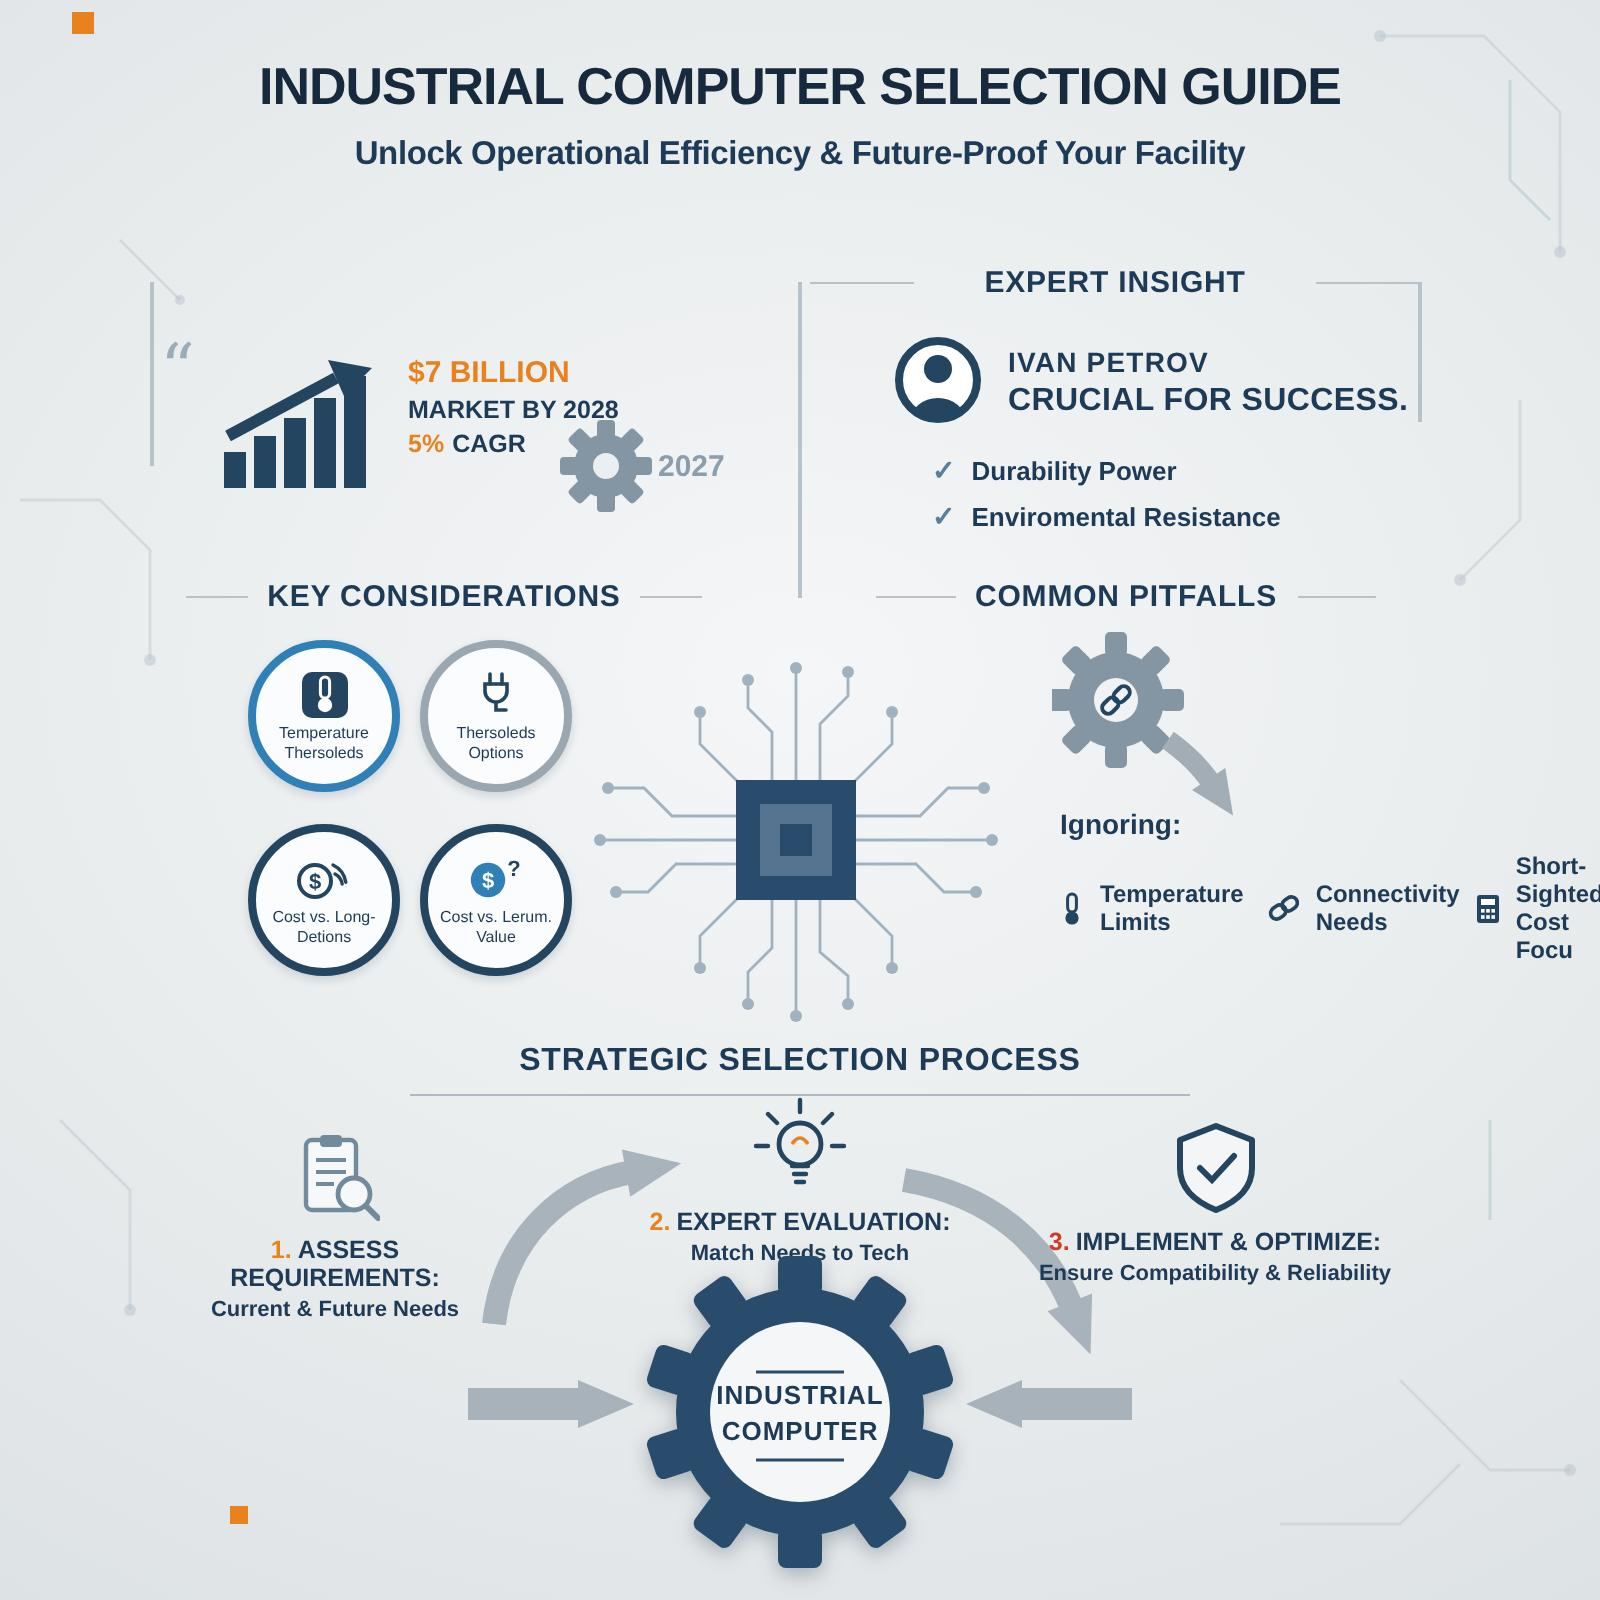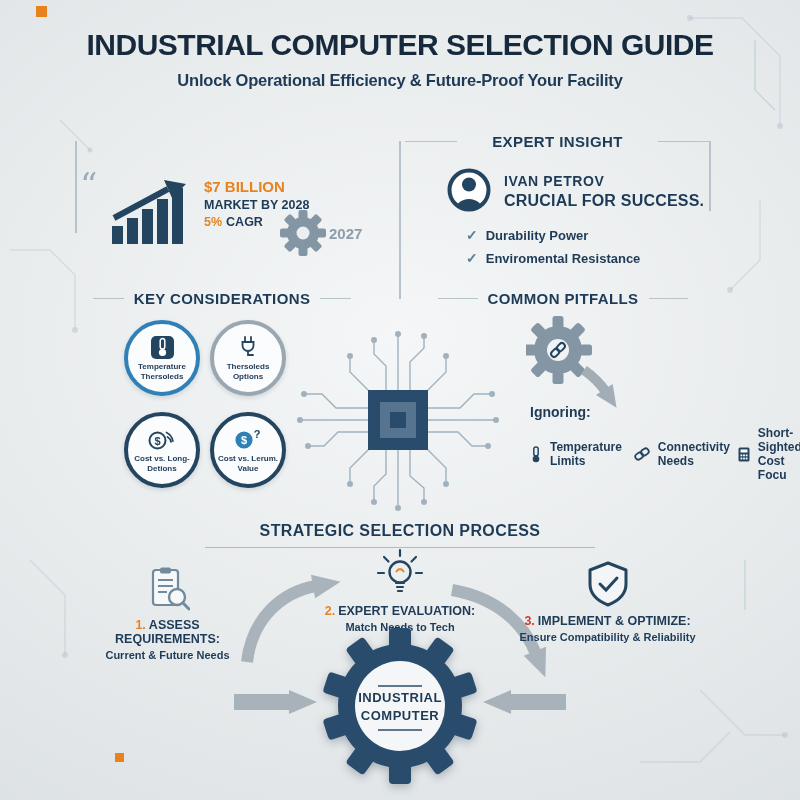--- a/index.html
+++ b/index.html
@@ -10,21 +10,21 @@
   .bg{position:absolute;left:0;top:0;}
   .sq{position:absolute;background:#e8821e;}
   .sq-tl{left:36px;top:6px;width:11px;height:11px;}
   .sq-bl{left:115px;top:753px;width:9px;height:9px;}
   .vline{position:absolute;width:1.5px;background:#b8c2ca;}
   .v-mid{left:399px;top:141px;height:158px;}
   .v-left{left:75px;top:141px;height:92px;}
   .v-right{left:709px;top:141px;height:70px;}
 
   .hdr{position:absolute;top:28px;left:0;width:800px;text-align:center;}
-  .hdr h1{font-size:30px;font-weight:800;letter-spacing:-0.5px;color:#16293d;}
+  .hdr h1{font-size:26px;font-weight:800;letter-spacing:-0.5px;color:#16293d;}
   .hdr .sub{margin-top:9px;font-size:16.5px;font-weight:700;letter-spacing:-0.2px;}
 
   .sec-head{position:absolute;display:flex;align-items:center;gap:10px;}
   .sec-head .ht{font-size:15px;font-weight:800;letter-spacing:0.4px;white-space:nowrap;}
   .sec-head .ln{flex:1;height:1.5px;background:#b8c2ca;}
   .h-market{left:75px;top:133px;width:322px;}
   .h-expert{left:405px;top:133px;width:305px;gap:35px;}
   .h-kc{left:93px;top:290px;width:258px;}
   .h-pit{left:438px;top:290px;width:250px;}
 
@@ -51,21 +51,21 @@
   .kc{position:absolute;left:120px;top:320px;width:230px;height:190px;}
   .kc-c{position:absolute;width:76px;height:76px;border-radius:50%;background:#fbfcfd;
     display:flex;flex-direction:column;align-items:center;justify-content:center;text-align:center;
     box-shadow:0 2px 5px rgba(20,40,60,.15);}
   .kc1{left:4px;top:0;border:4px solid #2f80b6;}
   .kc2{left:90px;top:0;border:4px solid #9aa7b0;}
   .kc3{left:4px;top:92px;border:4px solid #24455f;}
   .kc4{left:90px;top:92px;border:4px solid #24455f;}
   .kc-icon{height:25px;display:flex;align-items:center;justify-content:center;margin-bottom:2px;}
   .th-sq{width:23px;height:23px;background:#24455f;border-radius:5px;display:flex;align-items:center;justify-content:center;}
-  .kc-l{font-size:8px;font-weight:700;line-height:1.2;text-align:right;}
+  .kc-l{font-size:8px;font-weight:400;line-height:1.2;text-align:right;}
 
   .cpu{position:absolute;left:288px;top:318px;}
 
   .pit{position:absolute;left:520px;top:316px;width:215px;height:180px;}
   .pit-gearsvg{position:absolute;left:6px;top:0;}
   .pit-intro{position:absolute;left:10px;top:88px;font-size:14px;font-weight:800;}
   .pit-list{position:absolute;left:10px;top:110px;display:flex;flex-direction:row;gap:8px;}
   .pit-item{display:flex;align-items:center;gap:8px;font-size:12px;font-weight:700;}
   .pit-item .pic{width:16px;display:flex;justify-content:center;}
 

